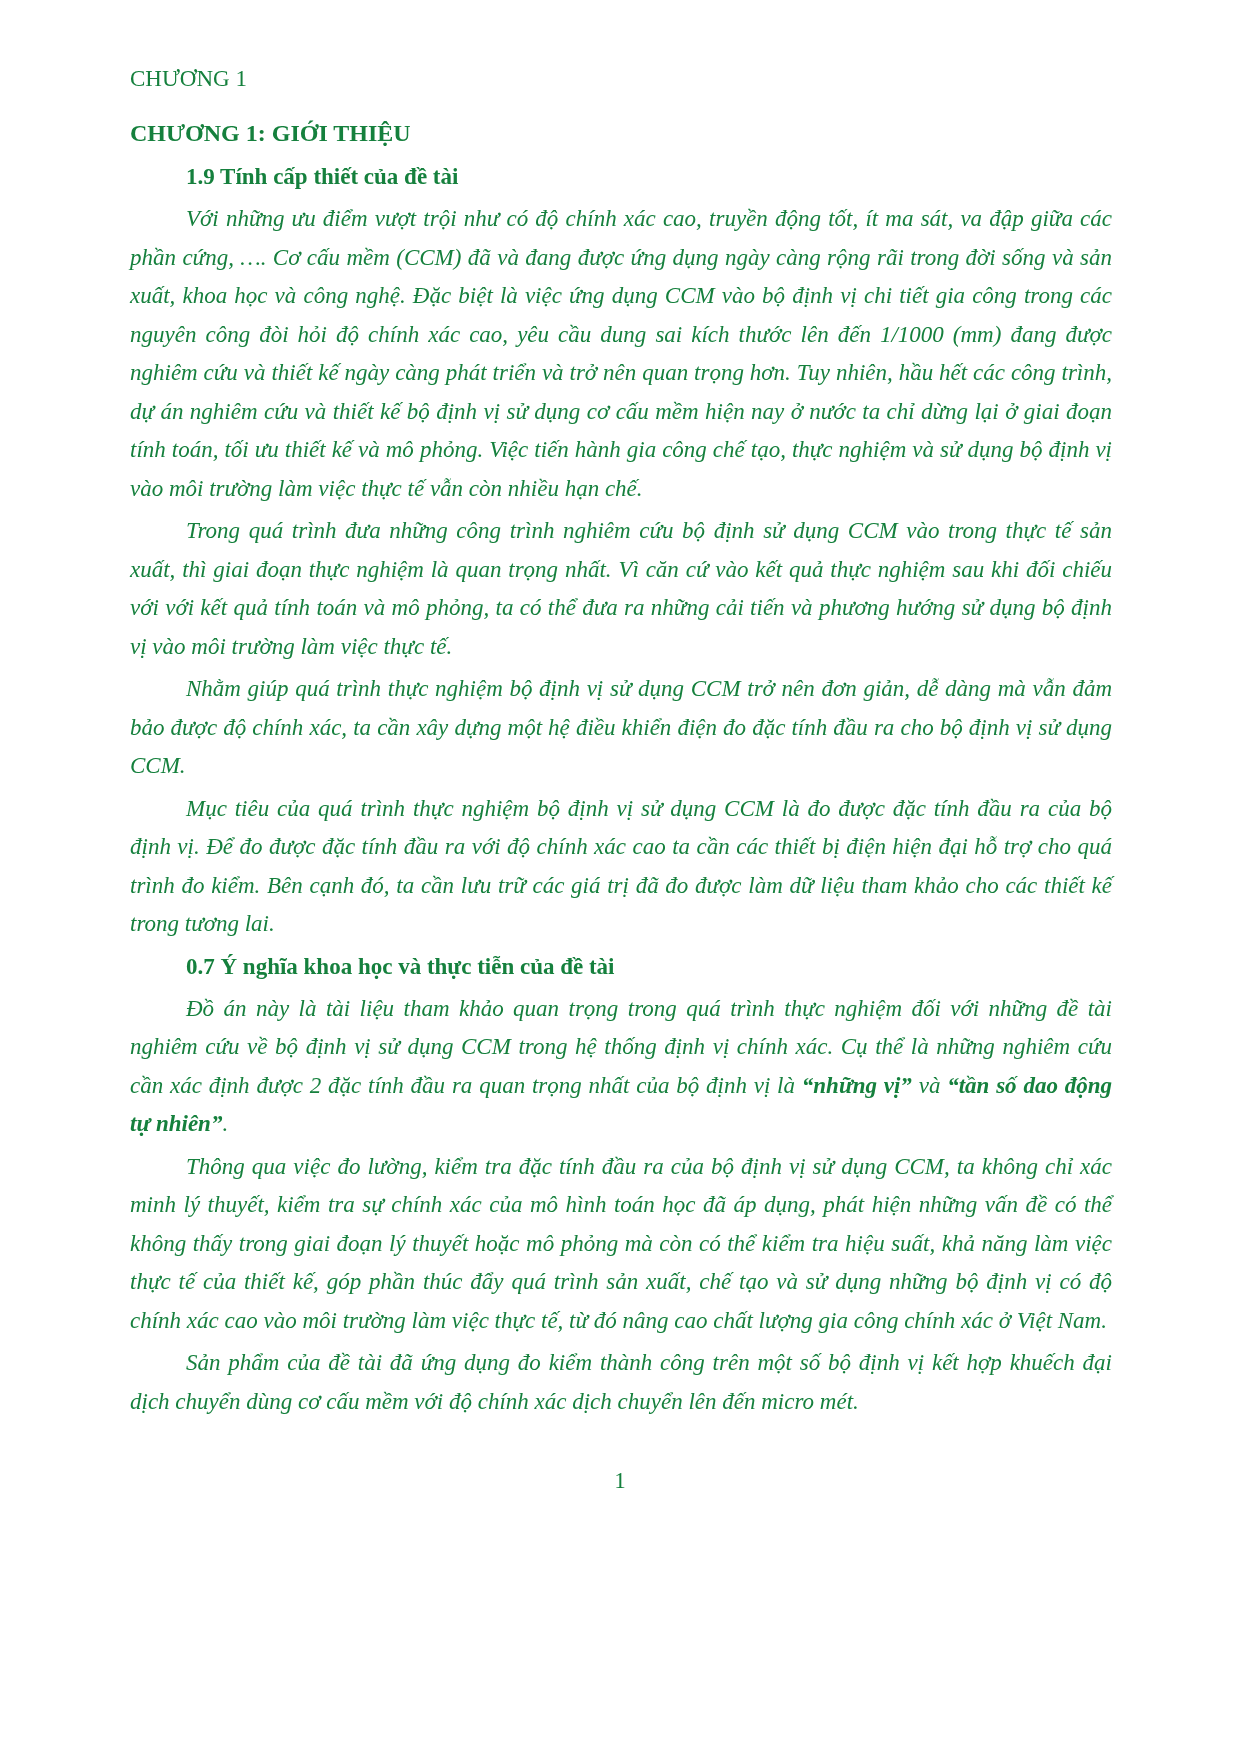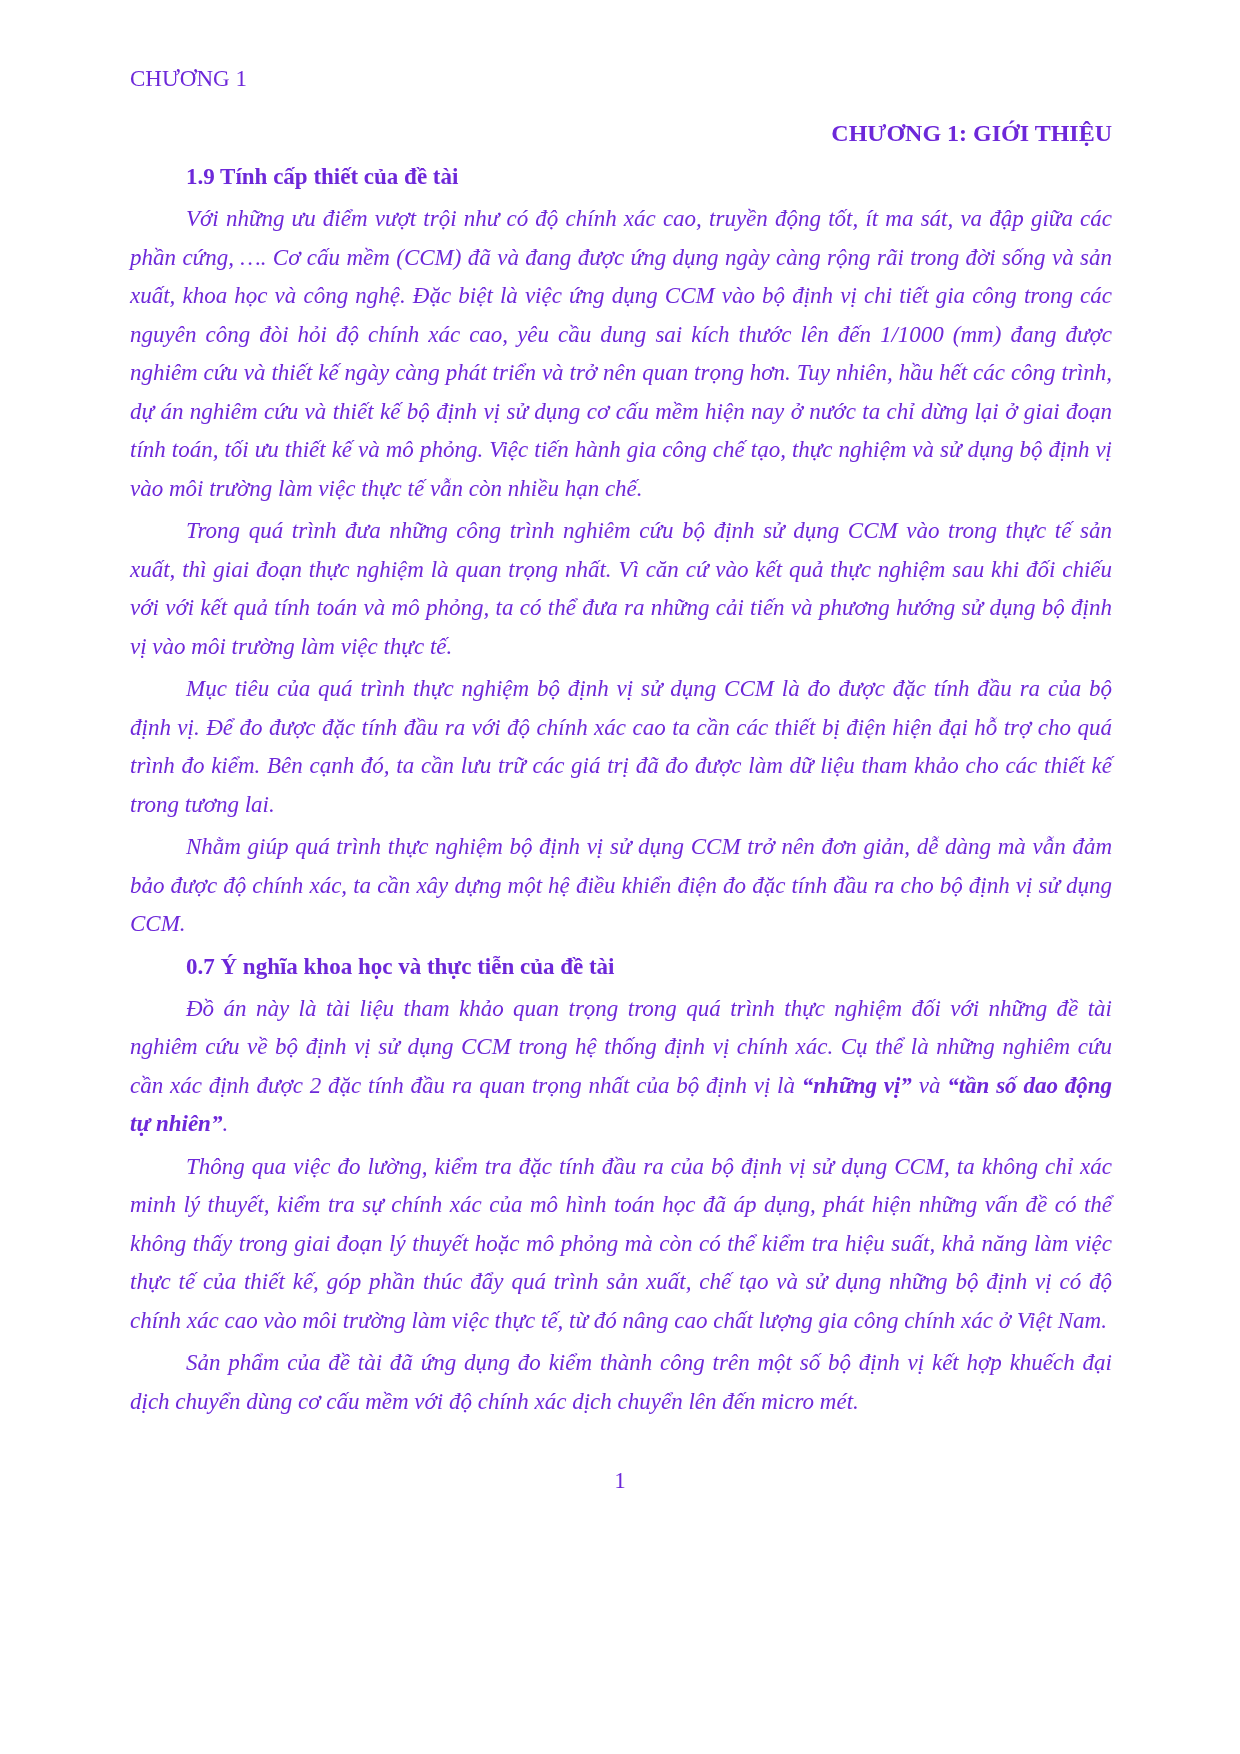--- a/index.html
+++ b/index.html
@@ -8,33 +8,33 @@
     background: #ffffff;
   }
   .page {
     position: relative;
     width: 1240px;
     height: 1713px;
     background: #ffffff;
     box-sizing: border-box;
     padding: 60px 128px 0 130px;
     font-family: "Liberation Serif", "DejaVu Serif", serif;
-    color: #6d28d9;
+    color: #15803d;
     font-size: 23px;
   }
   .running-header {
     font-size: 23px;
     line-height: 38px;
     margin-bottom: 16px;
     text-align: left;
   }
   .doc-title {
     font-size: 24px;
     font-weight: bold;
-    text-align: right;
+    text-align: left;
     line-height: 38px;
     margin: 0 0 6px 0;
   }
   .section-heading {
     font-size: 23px;
     font-weight: bold;
     line-height: 38px;
     text-indent: 56px;
     margin: 4px 0 4px 0;
     text-align: left;
@@ -64,23 +64,23 @@
   <div class="running-header">CHƯƠNG 1</div>
 
   <h1 class="doc-title">CHƯƠNG 1: GIỚI THIỆU</h1>
 
   <h2 class="section-heading">1.9 Tính cấp thiết của đề tài</h2>
 
   <p class="body-para">Với những ưu điểm vượt trội như có độ chính xác cao, truyền động tốt, ít ma sát, va đập giữa các phần cứng, …. Cơ cấu mềm (CCM) đã và đang được ứng dụng ngày càng rộng rãi trong đời sống và sản xuất, khoa học và công nghệ. Đặc biệt là việc ứng dụng CCM vào bộ định vị chi tiết gia công trong các nguyên công đòi hỏi độ chính xác cao, yêu cầu dung sai kích thước lên đến 1/1000 (mm) đang được nghiêm cứu và thiết kế ngày càng phát triển và trở nên quan trọng hơn. Tuy nhiên, hầu hết các công trình, dự án nghiêm cứu và thiết kế bộ định vị sử dụng cơ cấu mềm hiện nay ở nước ta chỉ dừng lại ở giai đoạn tính toán, tối ưu thiết kế và mô phỏng. Việc tiến hành gia công chế tạo, thực nghiệm và sử dụng bộ định vị vào môi trường làm việc thực tế vẫn còn nhiều hạn chế.</p>
 
   <p class="body-para">Trong quá trình đưa những công trình nghiêm cứu bộ định sử dụng CCM vào trong thực tế sản xuất, thì giai đoạn thực nghiệm là quan trọng nhất. Vì căn cứ vào kết quả thực nghiệm sau khi đối chiếu với với kết quả tính toán và mô phỏng, ta có thể đưa ra những cải tiến và phương hướng sử dụng bộ định vị vào môi trường làm việc thực tế.</p>
 
+  <p class="body-para">Nhằm giúp quá trình thực nghiệm bộ định vị sử dụng CCM trở nên đơn giản, dễ dàng mà vẫn đảm bảo được độ chính xác, ta cần xây dựng một hệ điều khiển điện đo đặc tính đầu ra cho bộ định vị sử dụng CCM.</p>
+
   <p class="body-para">Mục tiêu của quá trình thực nghiệm bộ định vị sử dụng CCM là đo được đặc tính đầu ra của bộ định vị. Để đo được đặc tính đầu ra với độ chính xác cao ta cần các thiết bị điện hiện đại hỗ trợ cho quá trình đo kiểm. Bên cạnh đó, ta cần lưu trữ các giá trị đã đo được làm dữ liệu tham khảo cho các thiết kế trong tương lai.</p>
-
-  <p class="body-para">Nhằm giúp quá trình thực nghiệm bộ định vị sử dụng CCM trở nên đơn giản, dễ dàng mà vẫn đảm bảo được độ chính xác, ta cần xây dựng một hệ điều khiển điện đo đặc tính đầu ra cho bộ định vị sử dụng CCM.</p>
 
   <h2 class="section-heading">0.7 Ý nghĩa khoa học và thực tiễn của đề tài</h2>
 
   <p class="body-para"><span>Đồ án này là tài liệu tham khảo quan trọng trong quá trình thực nghiệm đối với những đề tài nghiêm cứu về bộ định vị sử dụng CCM trong hệ thống định vị chính xác. Cụ thể là những nghiêm cứu cần xác định được 2 đặc tính đầu ra quan trọng nhất của bộ định vị là </span><b>“những vị”</b><span> và </span><b>“tần số dao động tự nhiên”</b><span>.</span></p>
 
   <p class="body-para">Thông qua việc đo lường, kiểm tra đặc tính đầu ra của bộ định vị sử dụng CCM, ta không chỉ xác minh lý thuyết, kiểm tra sự chính xác của mô hình toán học đã áp dụng, phát hiện những vấn đề có thể không thấy trong giai đoạn lý thuyết hoặc mô phỏng mà còn có thể kiểm tra hiệu suất, khả năng làm việc thực tế của thiết kế, góp phần thúc đẩy quá trình sản xuất, chế tạo và sử dụng những bộ định vị có độ chính xác cao vào môi trường làm việc thực tế, từ đó nâng cao chất lượng gia công chính xác ở Việt Nam.</p>
 
   <p class="body-para">Sản phẩm của đề tài đã ứng dụng đo kiểm thành công trên một số bộ định vị kết hợp khuếch đại dịch chuyển dùng cơ cấu mềm với độ chính xác dịch chuyển lên đến micro mét.</p>
 
   <div class="page-number">1</div>

